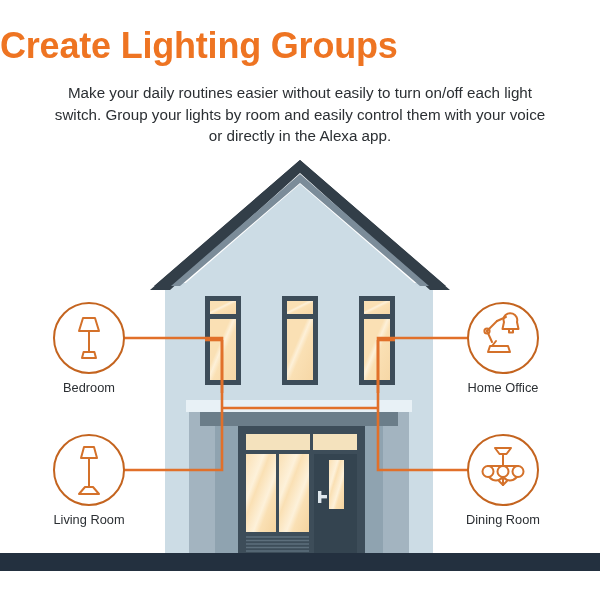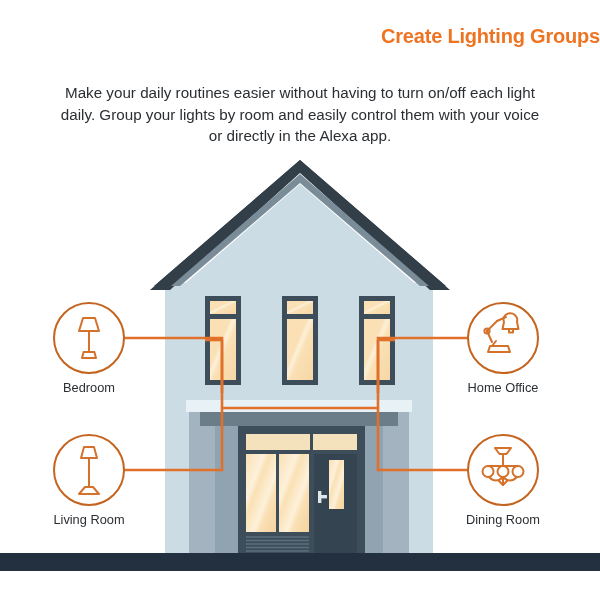--- a/index.html
+++ b/index.html
@@ -18,23 +18,23 @@
     position: absolute;
     left: 0; top: 0;
     width: 600px;
     height: 600px;
     background: #ffffff;
   }
   .title {
     position: absolute;
     left: 0; top: 24px;
     width: 600px;
-    text-align: right;
+    text-align: left;
     color: #ee7422;
-    font-size: 20px;
+    font-size: 36px;
     font-weight: bold;
     letter-spacing: -0.2px;
     line-height: 1.2;
   }
   .subtitle {
     position: absolute;
     left: 52px; top: 82px;
     width: 496px;
     text-align: center;
     color: #2b2f33;
@@ -55,21 +55,21 @@
     fill: #2b2f33;
     text-anchor: middle;
   }
 </style>
 </head>
 <body>
 
 <div id="stage">
 
   <div class="title">Create Lighting Groups</div>
-  <div class="subtitle">Make your daily routines easier without having to turn on/off each light daily. Group your lights by room and easily control them with your voice or directly in the Alexa app.</div>
+  <div class="subtitle">Make your daily routines easier without easily to turn on/off each light switch. Group your lights by room and easily control them with your voice or directly in the Alexa app.</div>
 
   <svg class="scene" viewBox="0 0 600 600">
 
     <defs>
       <linearGradient id="glassShine" x1="0" y1="0" x2="1" y2="1">
         <stop offset="0%" stop-color="#fae0b4"></stop>
         <stop offset="38%" stop-color="#fae0b4"></stop>
         <stop offset="46%" stop-color="#fdf0d8"></stop>
         <stop offset="56%" stop-color="#fae0b4"></stop>
         <stop offset="100%" stop-color="#f6d7a6"></stop>

